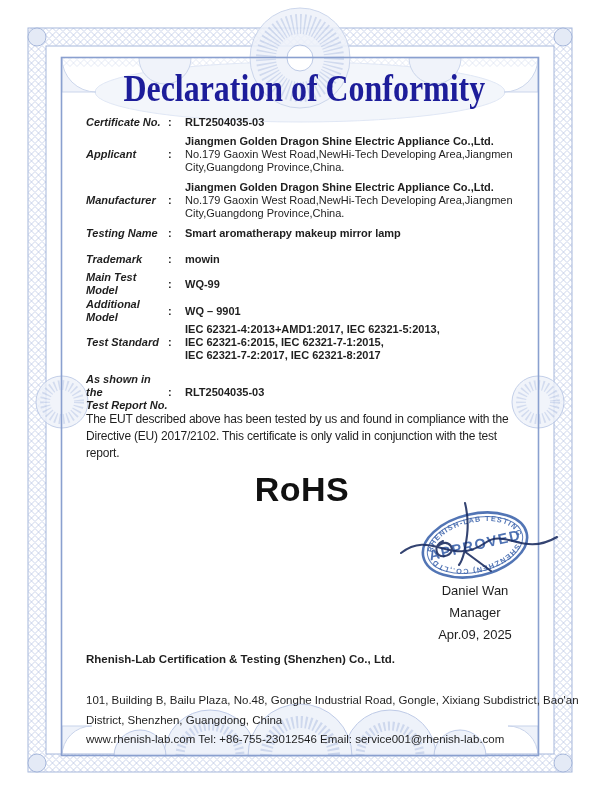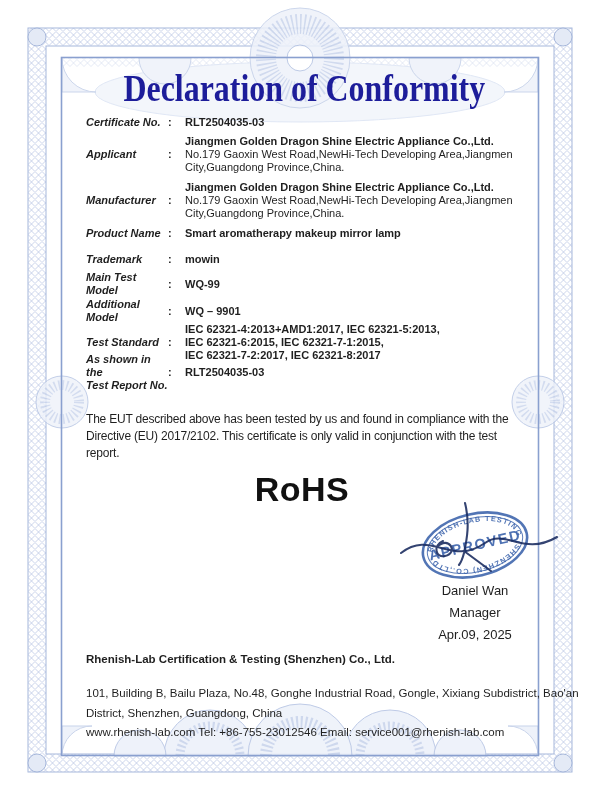--- a/index.html
+++ b/index.html
@@ -28,21 +28,21 @@
   .statement{left:86px;top:411px;font-size:12px;line-height:17px;letter-spacing:-0.2px;}
   .statement div{white-space:nowrap;}
 
   .rohs{left:0;top:470px;width:604px;text-align:center;
         font-size:34px;font-weight:700;letter-spacing:0.5px;color:#111;}
 
   .signatory{left:400px;top:580px;width:150px;text-align:center;
              font-size:13px;font-weight:400;line-height:22px;}
 
   .footer{left:86px;top:653px;width:460px;font-size:11.5px;}
-  .footer .co{font-weight:700;margin-bottom:19px;white-space:nowrap;}
+  .footer .co{font-weight:700;margin-bottom:26px;white-space:nowrap;}
   .footer .addr{line-height:19.5px;}
   .footer .addr div{white-space:nowrap;}
   .footer .contact{margin-top:0px;white-space:pre;}
 </style>
 </head>
 <body>
 
 <div class="page">
 
   <svg class="deco" width="600" height="800" viewBox="0 0 600 800" aria-hidden="true">
@@ -121,21 +121,21 @@
     <div class="lbl">Manufacturer</div>
     <div class="sep">:</div>
     <div class="vblock">
       <div class="co">Jiangmen Golden Dragon Shine Electric Appliance Co.,Ltd.</div>
       <div>No.179 Gaoxin West Road,NewHi-Tech Developing Area,Jiangmen</div>
       <div>City,Guangdong Province,China.</div>
     </div>
   </div>
 
   <div class="layer row" style="top:227px">
-    <div class="lbl">Product Name</div>
+    <div class="lbl">Testing Name</div>
     <div class="sep">:</div>
     <div class="val">Smart aromatherapy makeup mirror lamp</div>
   </div>
 
   <div class="layer row" style="top:253px">
     <div class="lbl">Trademark</div>
     <div class="sep">:</div>
     <div class="val">mowin</div>
   </div>
 
@@ -160,21 +160,21 @@
   <div class="layer row" style="top:323px">
     <div class="lbl">Test Standard</div>
     <div class="sep">:</div>
     <div class="vblock">
       <div class="co">IEC 62321-4:2013+AMD1:2017, IEC 62321-5:2013,</div>
       <div class="co">IEC 62321-6:2015, IEC 62321-7-1:2015,</div>
       <div class="co">IEC 62321-7-2:2017, IEC 62321-8:2017</div>
     </div>
   </div>
 
-  <div class="layer row" style="top:353px">
+  <div class="layer row" style="top:373px">
     <div class="lbl">
       <div>As shown in the</div>
       <div>Test Report No.</div>
     </div>
     <div class="sep">:</div>
     <div class="val">RLT2504035-03</div>
   </div>
 
   <div class="layer statement">
     <div>The EUT described above has been tested by us and found in compliance with the</div>

